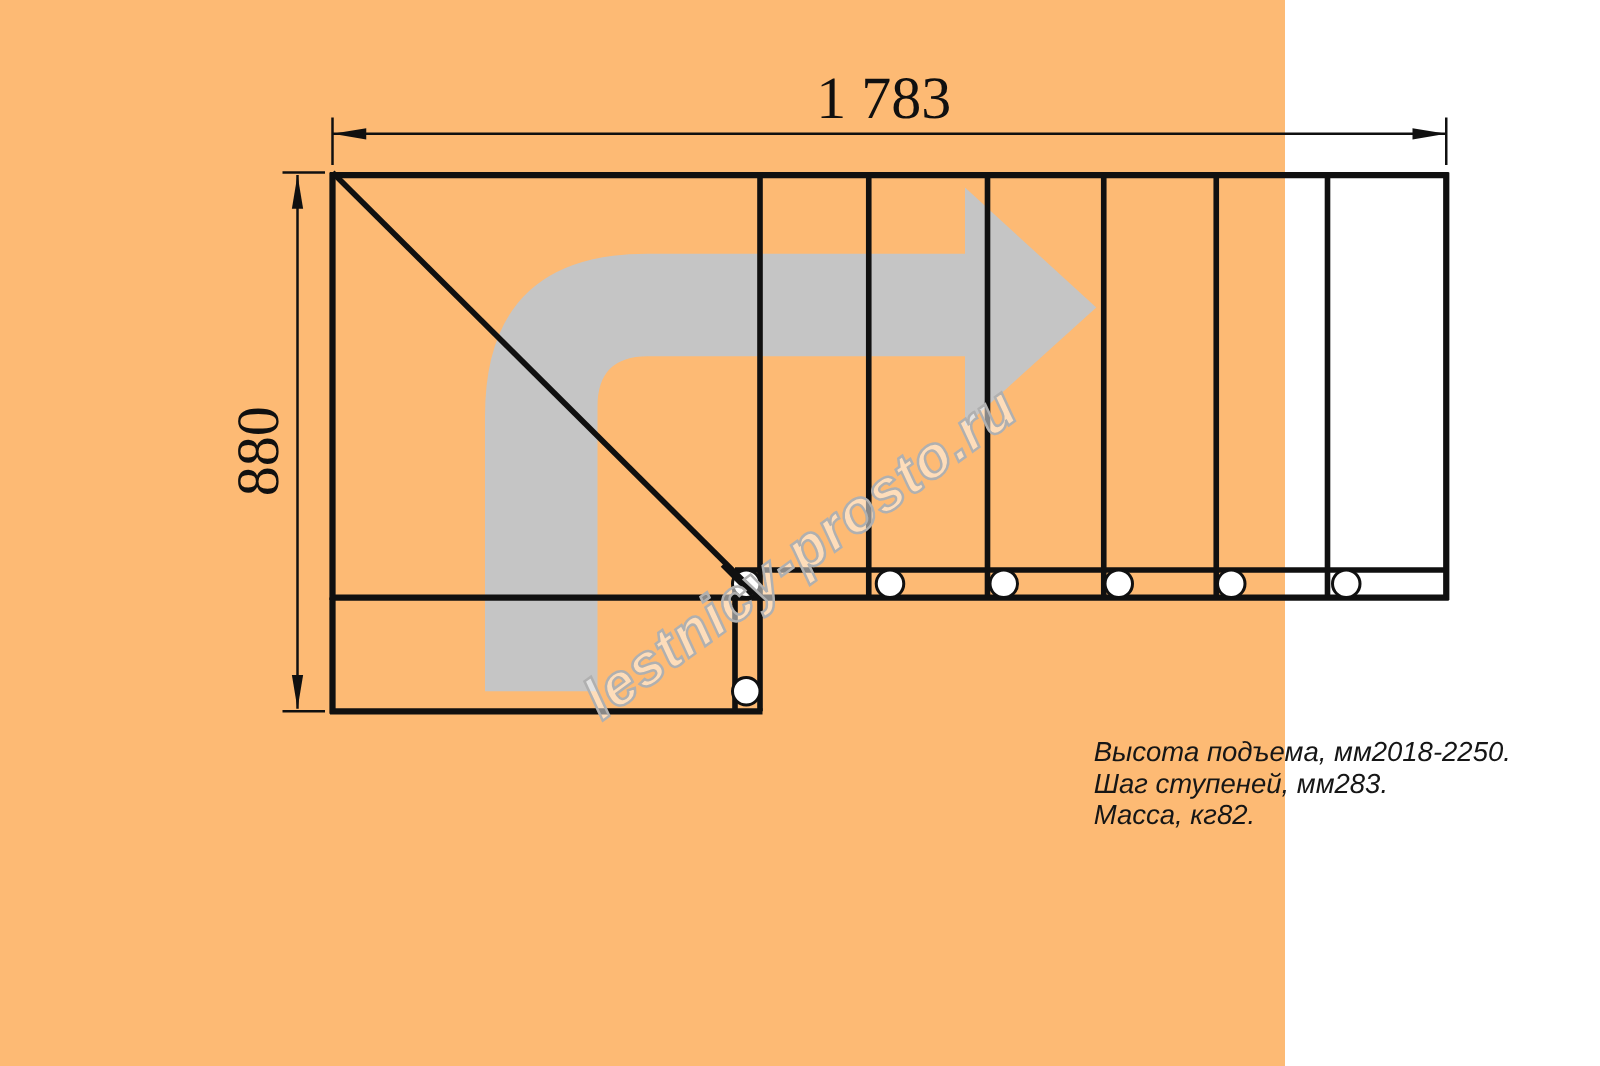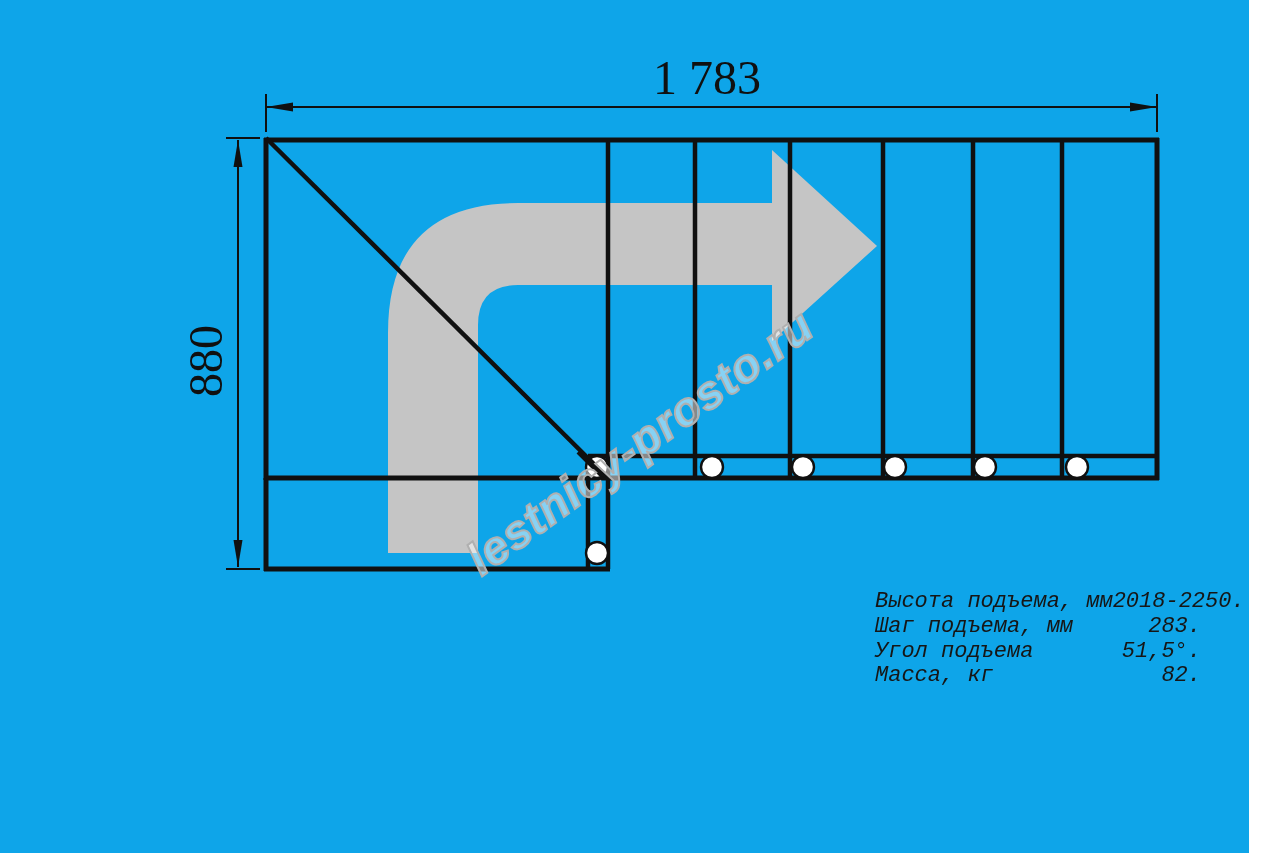--- a/index.html
+++ b/index.html
@@ -1,29 +1,29 @@
 <!DOCTYPE html>
 <html><head>
 <meta charset="utf-8">
 <style>
   html,body{margin:0;padding:0;background:#ffffff;width:1280px;height:853px;overflow:hidden;}
-  .stage{position:relative;width:1249px;height:853px;background:#0ea5e9;font-family:"Liberation Sans",sans-serif;}
+  .stage{position:relative;width:1028px;height:853px;background:#fdba74;font-family:"Liberation Sans",sans-serif;}
   svg{position:absolute;left:0;top:0;}
   .dim-text{font-family:"Liberation Serif",serif;fill:#101010;font-size:48px;}
   .watermark-text{
     font-family:"Liberation Sans",sans-serif;
     font-style:italic;font-weight:bold;font-size:47px;letter-spacing:1px;
     fill:rgba(255,255,255,0.5);stroke:#b0b0b0;stroke-width:2px;
   }
   .specs{
     position:absolute;left:875px;top:590px;width:326px;
     font-family:"Liberation Sans",sans-serif;font-style:italic;
     font-size:22px;color:#161616;
   }
-  .specs .row{display:flex;justify-content:space-between;line-height:24.8px;white-space:nowrap;font-family:Liberation Mono, monospace;}
+  .specs .row{display:flex;line-height:24.8px;white-space:nowrap;}
   .specs .val{text-align:right;}
 </style>
 </head>
 <body>
 
 <div class="stage">
 
   <svg width="1280" height="853" viewBox="0 0 1280 853">
 
     <path d="M 388 553
@@ -98,26 +98,22 @@
 
     <text class="watermark-text" x="640" y="458" text-anchor="middle" transform="rotate(-36 640 442)">lestnicy-prosto.ru</text>
   </svg>
 
   <div class="specs">
     <div class="row">
       <span class="lbl">Высота подъема, мм</span>
       <span class="val">2018-2250.</span>
     </div>
     <div class="row">
-      <span class="lbl">Шаг подъема, мм</span>
+      <span class="lbl">Шаг ступеней, мм</span>
       <span class="val">283.</span>
-    </div>
-    <div class="row">
-      <span class="lbl">Угол подъема</span>
-      <span class="val">51,5°.</span>
     </div>
     <div class="row">
       <span class="lbl">Масса, кг</span>
       <span class="val">82.</span>
     </div>
   </div>
 
 </div>
 
 </body></html>

